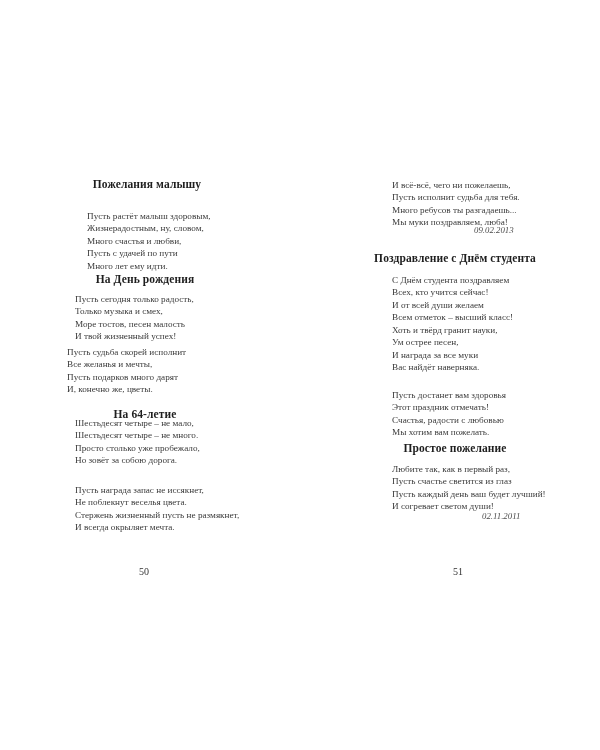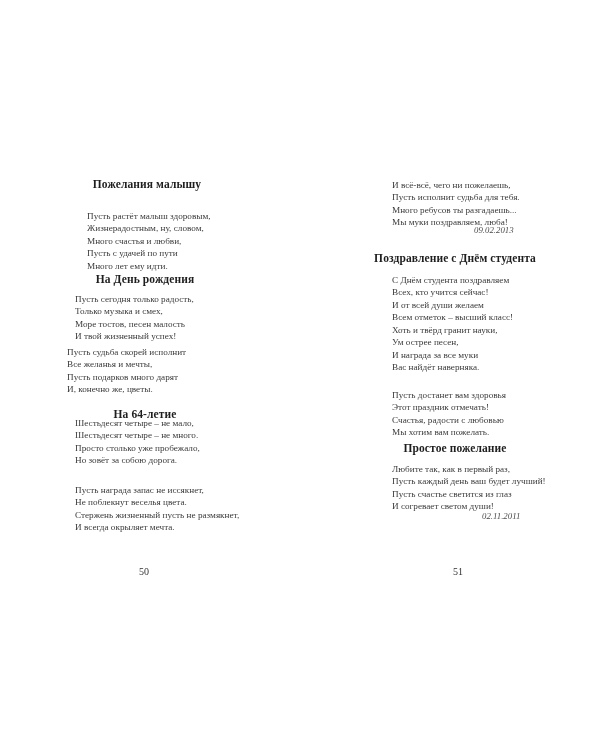--- a/index.html
+++ b/index.html
@@ -90,20 +90,20 @@
   <div class="stanza" style="left:92px; top:377px;margin-top:12px;">
     <span class="line">Пусть достанет вам здоровья</span>
     <span class="line">Этот праздник отмечать!</span>
     <span class="line">Счастья, радости с любовью</span>
     <span class="line">Мы хотим вам пожелать.</span>
   </div>
 
   <div class="poem-title" style="left:155px; top:442px;">Простое пожелание</div>
   <div class="stanza" style="left:92px; top:463px;">
     <span class="line">Любите так, как в первый раз,</span>
+    <span class="line">Пусть счастье светится из глаз</span>
     <span class="line">Пусть каждый день ваш будет лучший!</span>
-    <span class="line">Пусть счастье светится из глаз</span>
     <span class="line">И согревает светом души!</span>
   </div>
   <div class="date" style="left:182px; top:511px;">02.11.2011</div>
 
   <div class="page-number" style="left:153px; top:566px;">51</div>
 </div>
 
 </body></html>

